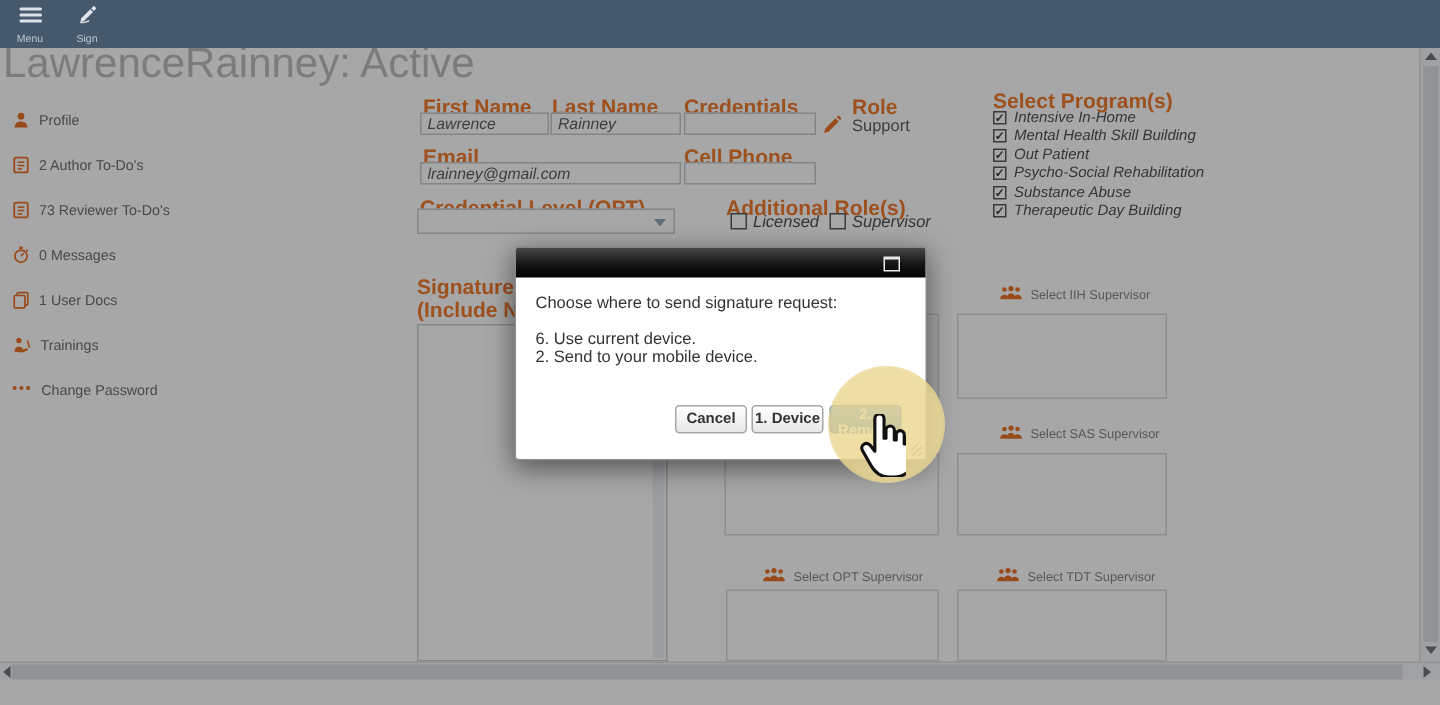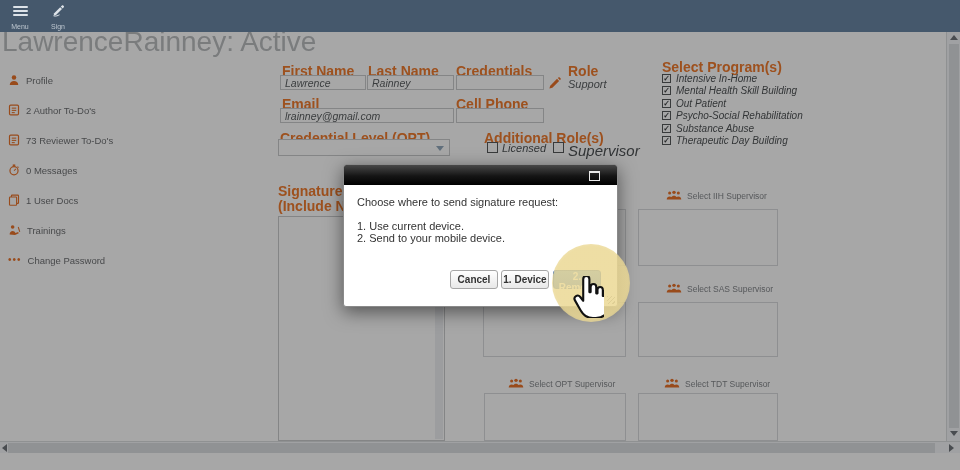--- a/index.html
+++ b/index.html
@@ -21,21 +21,21 @@
   .side-item{position:absolute;left:8px;height:14px;display:flex;align-items:center;gap:6px;cursor:pointer;}
   .side-item .lbl{font-size:9.5px;color:#6e7072;white-space:nowrap;}
   .oicon{color:#e8732a;}
   .dots{font-size:10px;letter-spacing:1px;color:#e8732a;line-height:10px;}
 
   
   .flabel{position:absolute;font-size:14px;font-weight:600;color:#ef7b2e;white-space:nowrap;}
   .finput{position:absolute;height:15px;border:1px solid #c8cacc;background:#fefefe;
           font-family:"Liberation Sans",sans-serif;font-style:italic;font-size:10.5px;color:#5a5e60;
           padding:0 4px;box-sizing:border-box;}
-  .fvalue{position:absolute;font-style:italic;font-size:11px;color:#5a5e60;white-space:nowrap;}
+  .fvalue{position:absolute;font-size:11px;color:#5a5e60;white-space:nowrap;}
   .dropdown{position:absolute;height:17px;border:1px solid #c8cacc;background:#fefefe;box-sizing:border-box;cursor:pointer;}
   .dd-arrow{position:absolute;right:5px;top:6px;width:0;height:0;border-left:4px solid transparent;
             border-right:4px solid transparent;border-top:5px solid #93a9bd;}
   .cb{position:absolute;box-sizing:border-box;border:1px solid #55585a;background:#fdfdfe;
       text-align:center;cursor:pointer;}
   .cb .mark{display:block;font-size:9px;line-height:9px;color:#3a3d3f;font-weight:700;}
   .cb-label{position:absolute;font-style:italic;color:#4e5254;white-space:nowrap;}
 
   
   .prog-item{position:absolute;left:662px;display:flex;align-items:center;gap:5px;height:11px;}
@@ -178,21 +178,21 @@
       <span class="dd-arrow"></span>
     </div>
 
     <span class="cb" style="left:487px;top:110px;width:11px;height:11px">
         <span class="mark"></span>
       </span>
     <span class="cb-label" style="left:502px;top:110px;font-size:11px">Licensed</span>
     <span class="cb" style="left:553px;top:110px;width:11px;height:11px">
         <span class="mark"></span>
       </span>
-    <span class="cb-label" style="left:568px;top:110px;font-size:15px">Supervisor</span>
+    <span class="cb-label" style="left:568px;top:110px;font-size:11px">Supervisor</span>
 
     <span class="flabel" style="left:662px;top:27px">Select Program(s)</span>
     <div class="prog-item" style="top:41px">
       <span class="pcb">
           <span class="mark">✓</span>
         </span>
       <span class="plbl">Intensive In-Home</span>
     </div>
     <div class="prog-item" style="top:53px">
       <span class="pcb">
@@ -305,21 +305,21 @@
         </svg>
       <span class="tb-label">Sign</span>
     </div>
   </div>
 
   <div class="modal">
     <div class="modal-titlebar">
       <span class="max-btn"></span>
     </div>
     <div class="modal-msg">Choose where to send signature request:</div>
-    <div class="modal-opt1">1. Use current device.</div>
+    <div class="modal-opt1">6. Use current device.</div>
     <div class="modal-opt2">2. Send to your mobile device.</div>
     <button class="mbtn" style="left:106px">Cancel</button>
     <button class="mbtn" style="left:157px">1. Device</button>
     <button class="mbtn primary" style="left:209px">2. Remote</button>
     <span class="grip"></span>
   </div>
 
   <div class="click-circle"></div>
   <svg class="cursor" width="34" height="42" viewBox="0 0 24 30">
     <path d="M9.3 2.3c0-1.3 1-2.3 2.2-2.3s2.2 1 2.2 2.3v9.2h.9V7.8c0-1.2 .9-2.1 2-2.1s2 .9 2 2.1v4.6h.9V9.9c0-1.1 .8-2 1.9-2s1.9 .9 1.9 2v4.4h.9v-2.2c0-1 .8-1.9 1.8-1.9 -.4 0 1.8 .4 1.8 2v8.5c0 5.6-3.8 9.3-9.5 9.3h-2.1c-4.4 0-6.9-2.2-8.8-5.6l-4-7c-.6-1.1-.3-2.4 .7-3 1-.7 2.3-.4 3.1 .6l2.1 2.7z" fill="#ffffff" stroke="#111111" stroke-width="1.5" stroke-linejoin="round"></path>

